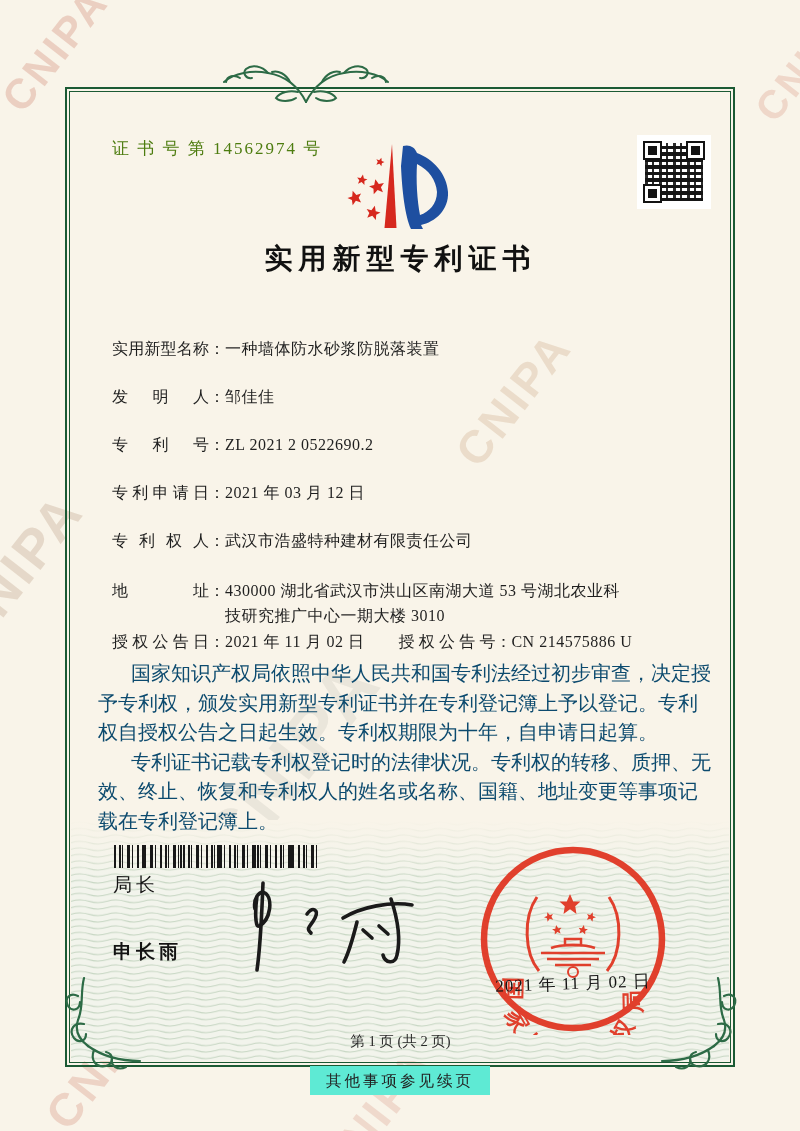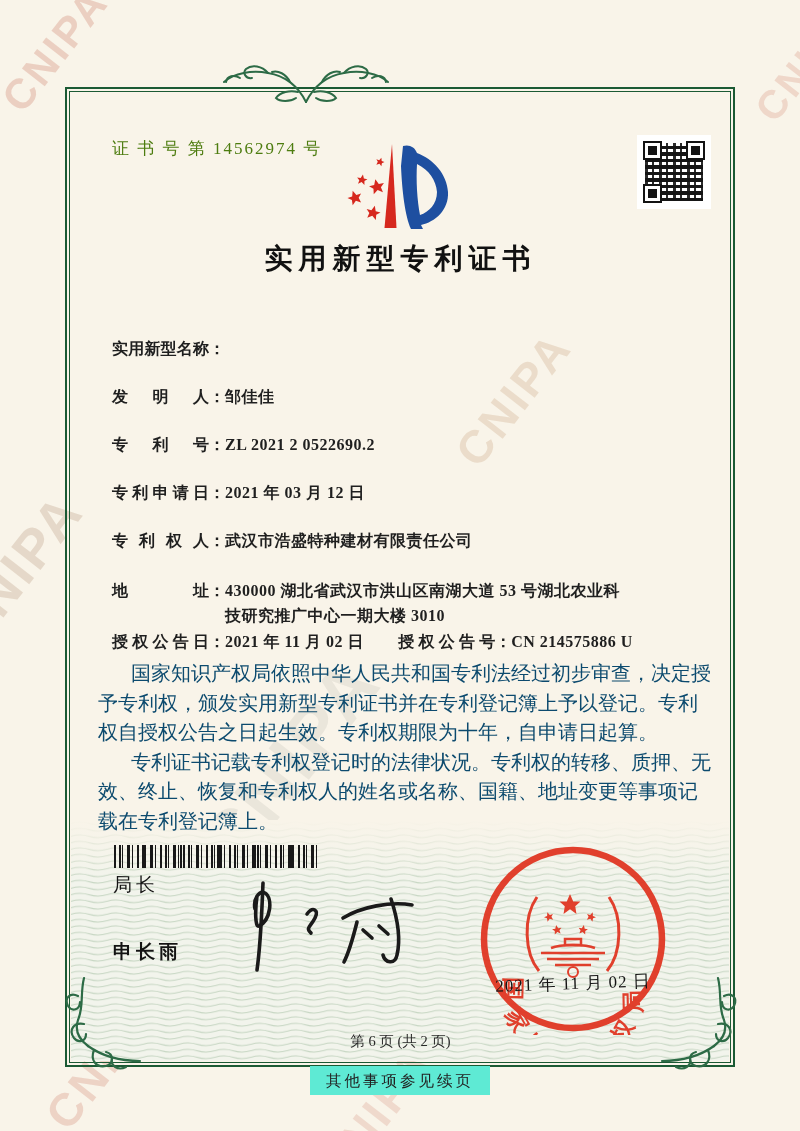--- a/index.html
+++ b/index.html
@@ -46,21 +46,21 @@
       repeating-linear-gradient(90deg, rgba(20,20,20,.9) 0 3px, transparent 3px 7px, rgba(20,20,20,.9) 7px 9px, transparent 9px 14px),
       repeating-linear-gradient(0deg, #161616 0 3px, #fff 3px 6px, #161616 6px 10px, #fff 10px 13px);
   }
   .finder{position:absolute; width:15px; height:15px; background:#fff; border:2.5px solid #131313;}
   .finder::after{content:""; position:absolute; inset:3px; background:#131313;}
   .f-tl{left:6px; top:6px;} .f-tr{right:6px; top:6px;} .f-bl{left:6px; bottom:6px;}
   .title{
     position:absolute; left:65px; top:240px; width:671px; text-align:center;
     font-size:28px; font-weight:bold; letter-spacing:6px; color:#111;
   }
-  .fields{position:absolute; left:112px; top:338px; width:604px; font-size:16px;font-weight:bold;}
+  .fields{position:absolute; left:112px; top:338px; width:604px; font-size:16px;}
   .row{display:flex; line-height:21px; margin-bottom:27px;}
   .lbl{
     display:inline-block; width:97px; flex:0 0 97px;
     text-align:justify; text-align-last:justify;
   }
   .colon{flex:0 0 16px;}
   .val{letter-spacing:.5px;}
   .row-addr{line-height:25px; margin-bottom:3px;}
   .val-addr{max-width:405px;}
   .pair2{margin-left:34px; display:flex;}
@@ -165,20 +165,21 @@
       <div class="finder f-tr"></div>
       <div class="finder f-bl"></div>
     </div>
 
     <div class="title">实用新型专利证书</div>
 
     <div class="fields">
       <div class="row">
         <span class="lbl">实用新型名称</span>
           <span class="colon">：</span>
+          <span class="val">一种墙体防水砂浆防脱落装置</span>
       </div>
       <div class="row">
         <span class="lbl">发明人</span>
           <span class="colon">：</span>
           <span class="val">邹佳佳</span>
       </div>
       <div class="row">
         <span class="lbl">专利号</span>
           <span class="colon">：</span>
           <span class="val">ZL 2021 2 0522690.2</span>
@@ -256,19 +257,19 @@
             <path d="M64,110 H128"></path>
             <path d="M70,116 H122"></path>
             <path d="M78,122 H114"></path>
             <circle cx="96" cy="129" r="5" stroke-width="2"></circle>
           </g>
         </g>
       </g>
     </svg>
     <div class="seal-date">2021 年 11 月 02 日</div>
 
-    <div class="page-no">第 6 页 (共 2 页)</div>
+    <div class="page-no">第 1 页 (共 2 页)</div>
     <div class="cont-note">
       <span>其他事项参见续页</span>
     </div>
 
   </div>
 </div>
 
 </body></html>

